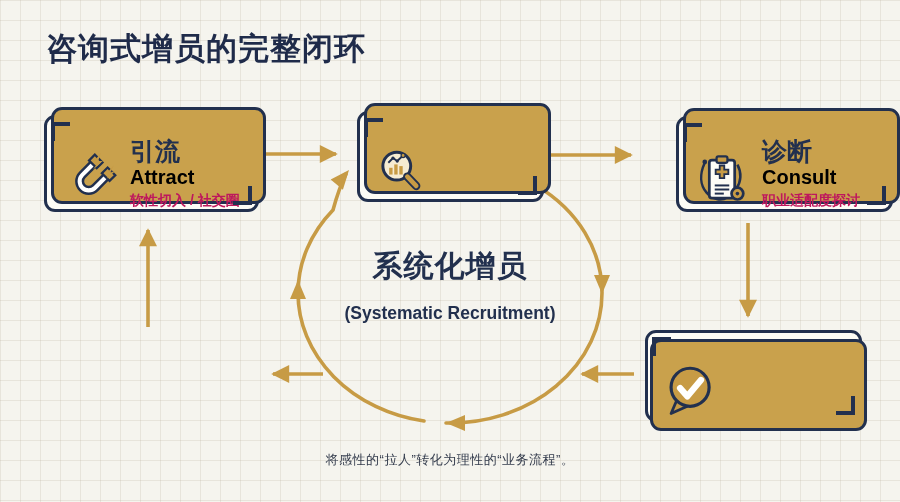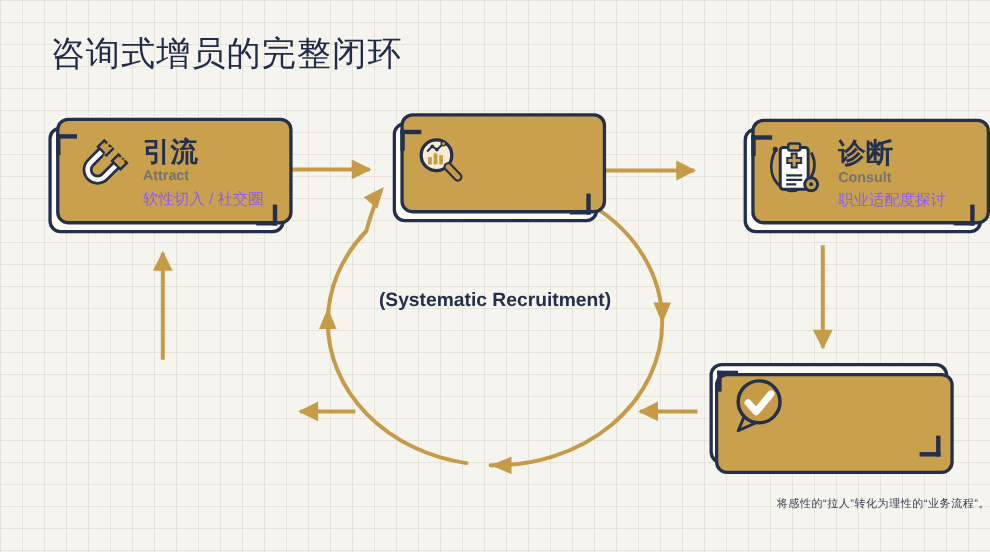--- a/index.html
+++ b/index.html
@@ -7,50 +7,50 @@
     position:relative;width:900px;height:502px;overflow:hidden;
     font-family:"Liberation Sans","DejaVu Sans",sans-serif;
     background-color:#f5f4ee;
     background-image:
       linear-gradient(to right, rgba(175,165,145,0.20) 1px, transparent 1px),
       linear-gradient(to bottom, rgba(175,165,145,0.20) 1px, transparent 1px);
     background-size:20px 20px;
   }
   .page-title{
     position:absolute;left:46px;top:28px;z-index:3;
-    font-size:31px;font-weight:400;color:#1f2b4a;letter-spacing:1px;
+    font-size:31px;font-weight:700;color:#1f2b4a;letter-spacing:1px;
   }
   .overlay{position:absolute;left:0;top:0;z-index:1;}
   .card{
     position:absolute;z-index:2;box-sizing:border-box;
     background:#fdfcf6;border:3px solid #22304e;border-radius:11px;
-    display:flex;align-items:flex-start;gap:11px;padding:6px 10px 0 14px;
+    display:flex;align-items:flex-end;gap:11px;padding:6px 10px 0 14px;
   }
   .card::before{
     content:"";position:absolute;inset:-3px;z-index:-1;
     background:#c9a14c;border:3px solid #22304e;border-radius:11px;
   }
   .card.shadow-top::before{transform:translate(7px,-8px);}
   .card.shadow-bottom::before{transform:translate(5px,9px);}
   .bracket{position:absolute;width:15px;height:15px;z-index:1;}
   .bracket.tl{top:4px;left:4px;border-top:4px solid #22304e;border-left:4px solid #22304e;}
   .bracket.br{bottom:4px;right:4px;border-bottom:4px solid #22304e;border-right:4px solid #22304e;}
   .card .icon{flex:0 0 auto;display:flex;align-items:center;}
   .card .txt{display:flex;flex-direction:column;align-items:flex-start;line-height:1.12;}
   .zh{font-size:25px;font-weight:800;color:#22304e;}
-  .en{font-size:13px;font-weight:700;color:#737373;margin-top:1px;}
-  .desc{font-size:14px;font-weight:400;color:#8b5cf6;margin-top:5px;white-space:nowrap;}
+  .en{font-size:20px;font-weight:700;color:#000000;margin-top:1px;}
+  .desc{font-size:14px;font-weight:700;color:#be185d;margin-top:5px;white-space:nowrap;}
   .center-block{
     position:absolute;left:295px;top:246px;width:310px;z-index:2;text-align:center;
   }
   .center-zh{font-size:30px;font-weight:800;color:#22304e;letter-spacing:1px;}
   .center-en{font-size:17.5px;font-weight:700;color:#22304e;margin-top:16px;}
   .caption{
-    position:absolute;left:0;right:0;top:451px;z-index:2;text-align:right;
-    font-size:10px;color:#333b4c;font-weight:500;letter-spacing:0.5px;
+    position:absolute;left:0;right:0;top:451px;z-index:2;text-align:center;
+    font-size:13px;color:#333b4c;font-weight:500;letter-spacing:0.5px;
   }
   
   #card-attract {left:44px; top:115px; width:215px; height:97px;}
   #card-analyze {left:357px;top:111px; width:187px; height:91px;}
   #card-consult {left:676px;top:116px; width:217px; height:96px;}
   #card-persuade{left:645px;top:330px; width:217px; height:92px;}
   #card-nurture {left:44px; top:329px; width:215px; height:92px;}
 </style>
 </head>
 <body>
@@ -160,18 +160,19 @@
       <svg width="58" height="58" viewBox="0 0 64 64">
         <path d="M16 44 L10 58 L28 50 Z" fill="#c79b45" stroke="#22304e" stroke-width="3" stroke-linejoin="round"></path>
         <circle cx="31" cy="29" r="21" fill="#c79b45" stroke="#22304e" stroke-width="3.5"></circle>
         <path d="M20 30 L28 39 L43 21" fill="none" stroke="#ffffff" stroke-width="7" stroke-linecap="round" stroke-linejoin="round"></path>
       </svg>
     </span>
   </div>
 
 
   <div class="center-block">
+    <div class="center-zh">系统化增员</div>
     <div class="center-en">(Systematic Recruitment)</div>
   </div>
 
   <div class="caption">将感性的“拉人”转化为理性的“业务流程”。</div>
 
 </div>
 
 </body></html>

